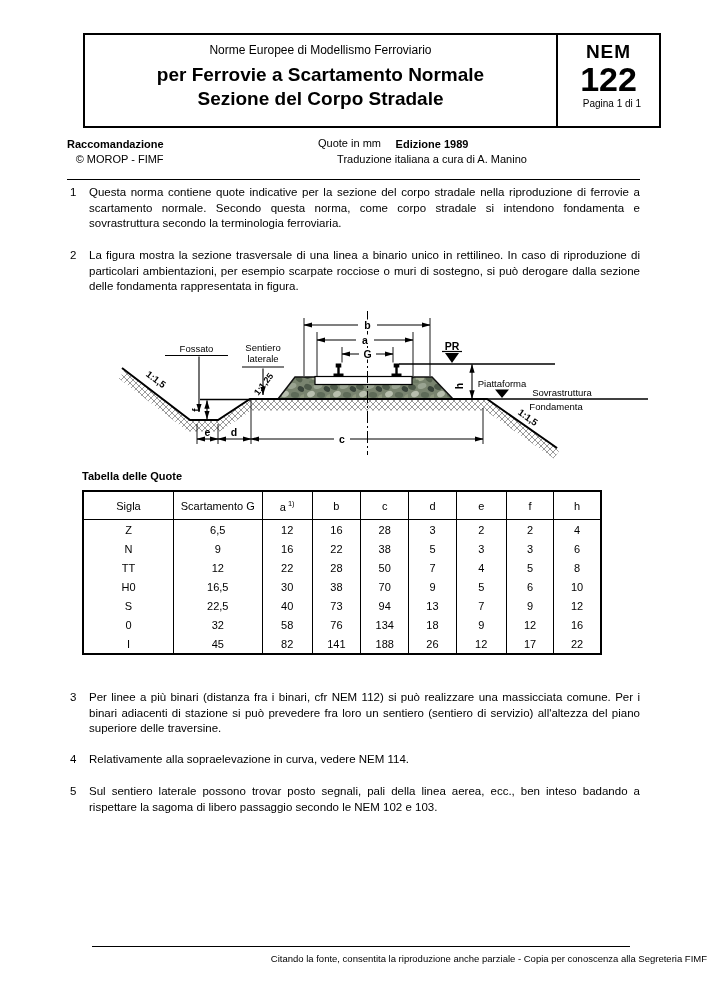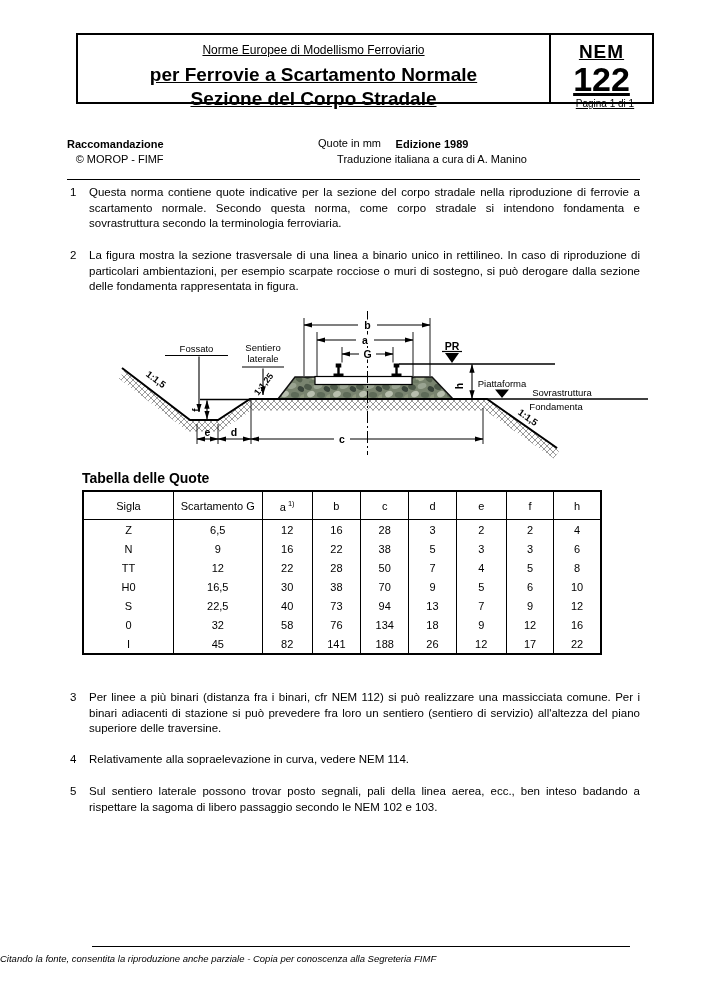--- a/index.html
+++ b/index.html
@@ -1,20 +1,20 @@
 <!DOCTYPE html>
 <html><head>
 <meta charset="utf-8">
 <style>
   html,body{margin:0;padding:0;background:#e8e8e8;}
   .page{position:relative;width:707px;height:1000px;background:#ffffff;margin:0 auto;
         font-family:"Liberation Sans",sans-serif;color:#000;overflow:hidden;}
   
-  .header-box{position:absolute;left:76px;top:33px;width:578px;height:71px;
-              border:2px solid #000;display:flex;box-sizing:border-box;text-decoration:underline;}
+  .header-box{position:absolute;left:83px;top:33px;width:578px;height:95px;
+              border:2px solid #000;display:flex;box-sizing:border-box;}
   .header-left{flex:1;text-align:center;}
   .org-line{font-size:12px;margin-top:8px;}
   .title-line{font-size:19px;font-weight:bold;line-height:24px;}
   .title-wrap{margin-top:6px;}
   .header-right{width:103px;border-left:2px solid #000;text-align:center;box-sizing:border-box;}
   .nem-label{font-size:19px;font-weight:bold;margin-top:6px;letter-spacing:1px;}
   .nem-number{font-size:34px;font-weight:bold;line-height:32px;}
   .nem-page{font-size:10px;margin-top:3px;margin-left:7px;}
   
   .meta-left{position:absolute;left:67px;top:137px;font-size:11px;line-height:15px;text-align:right;}
@@ -26,35 +26,35 @@
   .top-rule{left:67px;top:179px;width:573px;}
   
   .para{position:absolute;left:70px;width:570px;display:flex;font-size:11.5px;line-height:15.5px;}
   .pnum{width:19px;flex:none;}
   .ptext{flex:1;text-align:justify;}
   .p1{top:185px;} .p2{top:248px;} .p3{top:690px;} .p4{top:752px;} .p5{top:784px;}
   
   .diagram{position:absolute;left:70px;top:305px;}
   .diagram text{font-family:"Liberation Sans",sans-serif;}
   
-  .table-title{position:absolute;left:82px;top:470px;font-size:14px;font-weight:bold;}
+  .table-title{position:absolute;left:82px;top:470px;font-size:11px;font-weight:bold;}
   table.quotes{position:absolute;left:82px;top:490px;border-collapse:collapse;table-layout:fixed;
                width:520px;border:2px solid #000;}
   table.quotes th,table.quotes td{border-left:1px solid #000;text-align:center;
                font-size:11px;padding:0;font-weight:normal;}
   table.quotes th:first-child,table.quotes td:first-child{border-left:none;}
   table.quotes thead th{height:27px;border-bottom:1.5px solid #000;}
   table.quotes tbody td{height:19px;}
   table.quotes sup{font-size:7.5px;vertical-align:super;margin-left:2px;}
   .nota{position:absolute;left:82px;top:658px;font-size:11.5px;}
   .nota sup{font-size:7.5px;vertical-align:super;}
   .nota .nota-text{margin-left:14px;}
   
   .footer-rule{left:92px;top:946px;width:538px;}
-  .footer-text{position:absolute;left:0;top:953px;width:707px;text-align:left;font-size:9.5px;font-style:italic;}
+  .footer-text{position:absolute;left:0;top:953px;width:707px;text-align:right;font-size:9.5px;}
 </style>
 </head>
 <body>
 
 <div class="page">
 
   <div class="header-box">
     <div class="header-left">
       <div class="org-line">Norme Europee di Modellismo Ferroviario</div>
       <div class="title-wrap">

